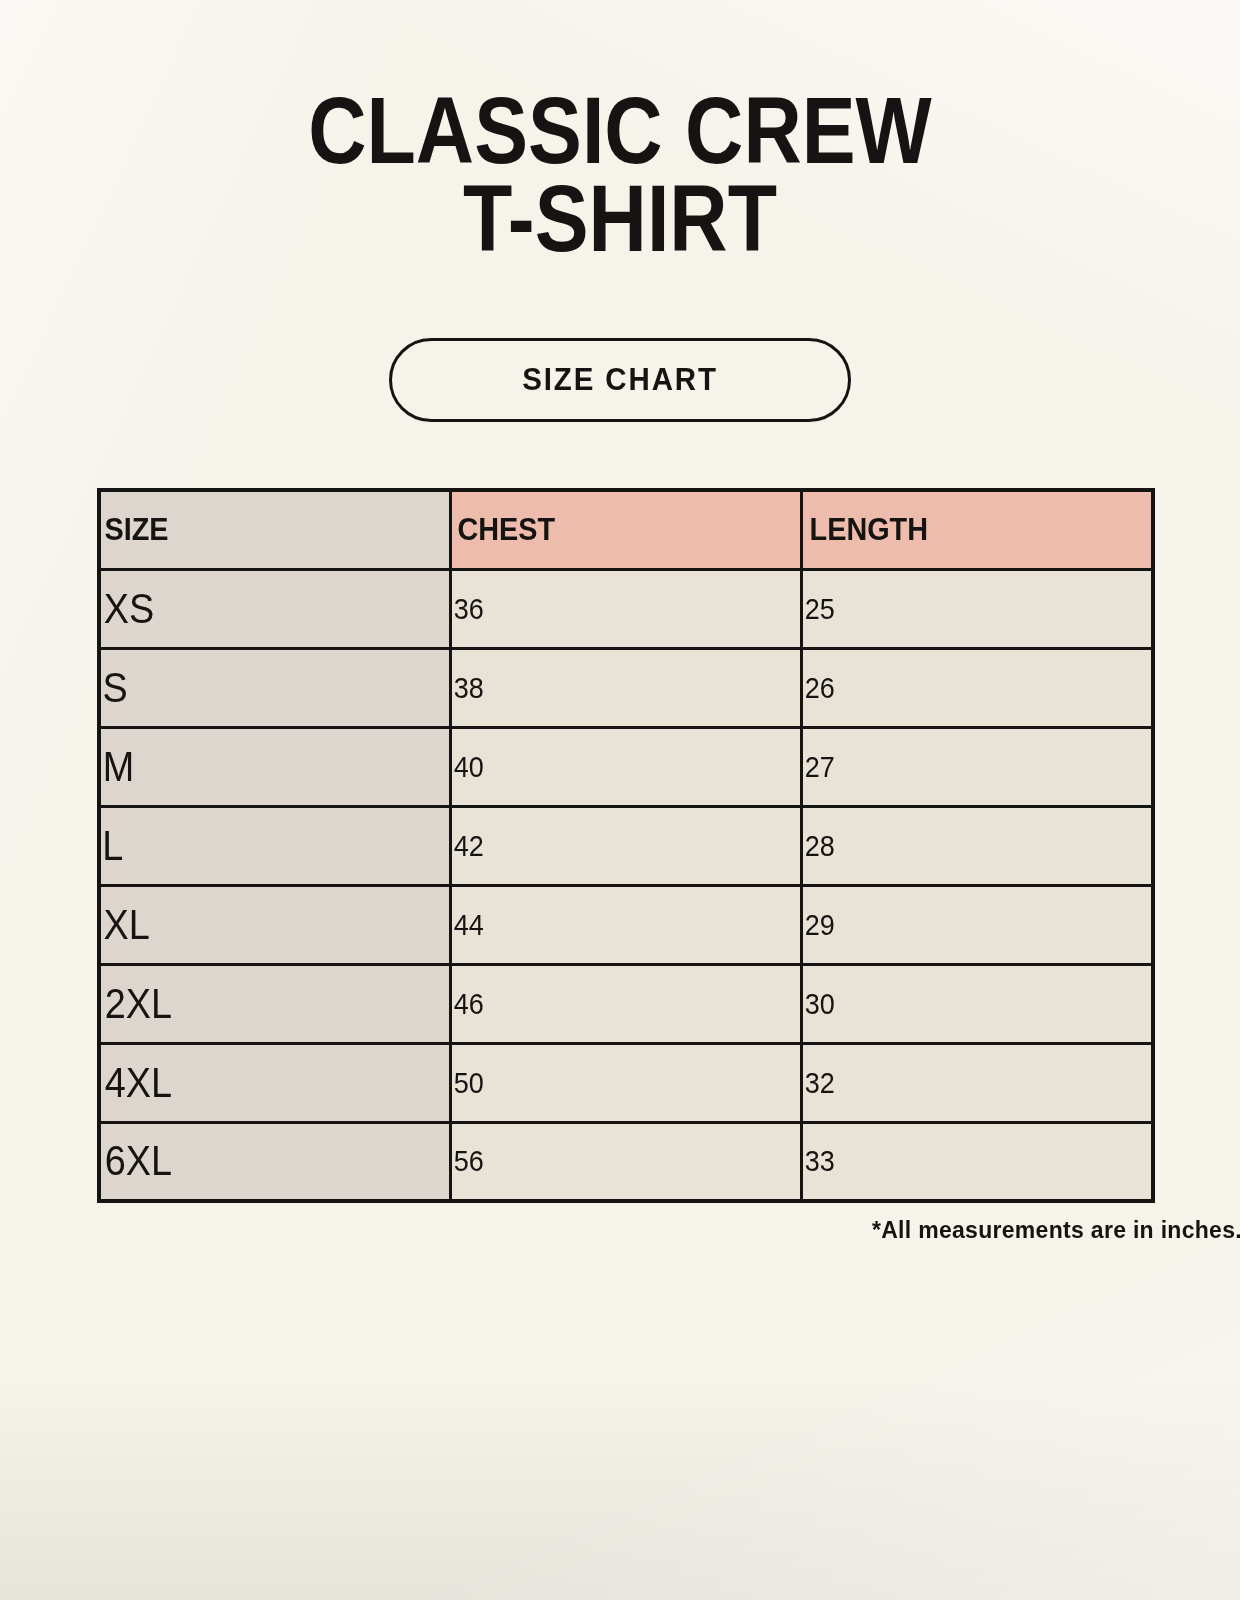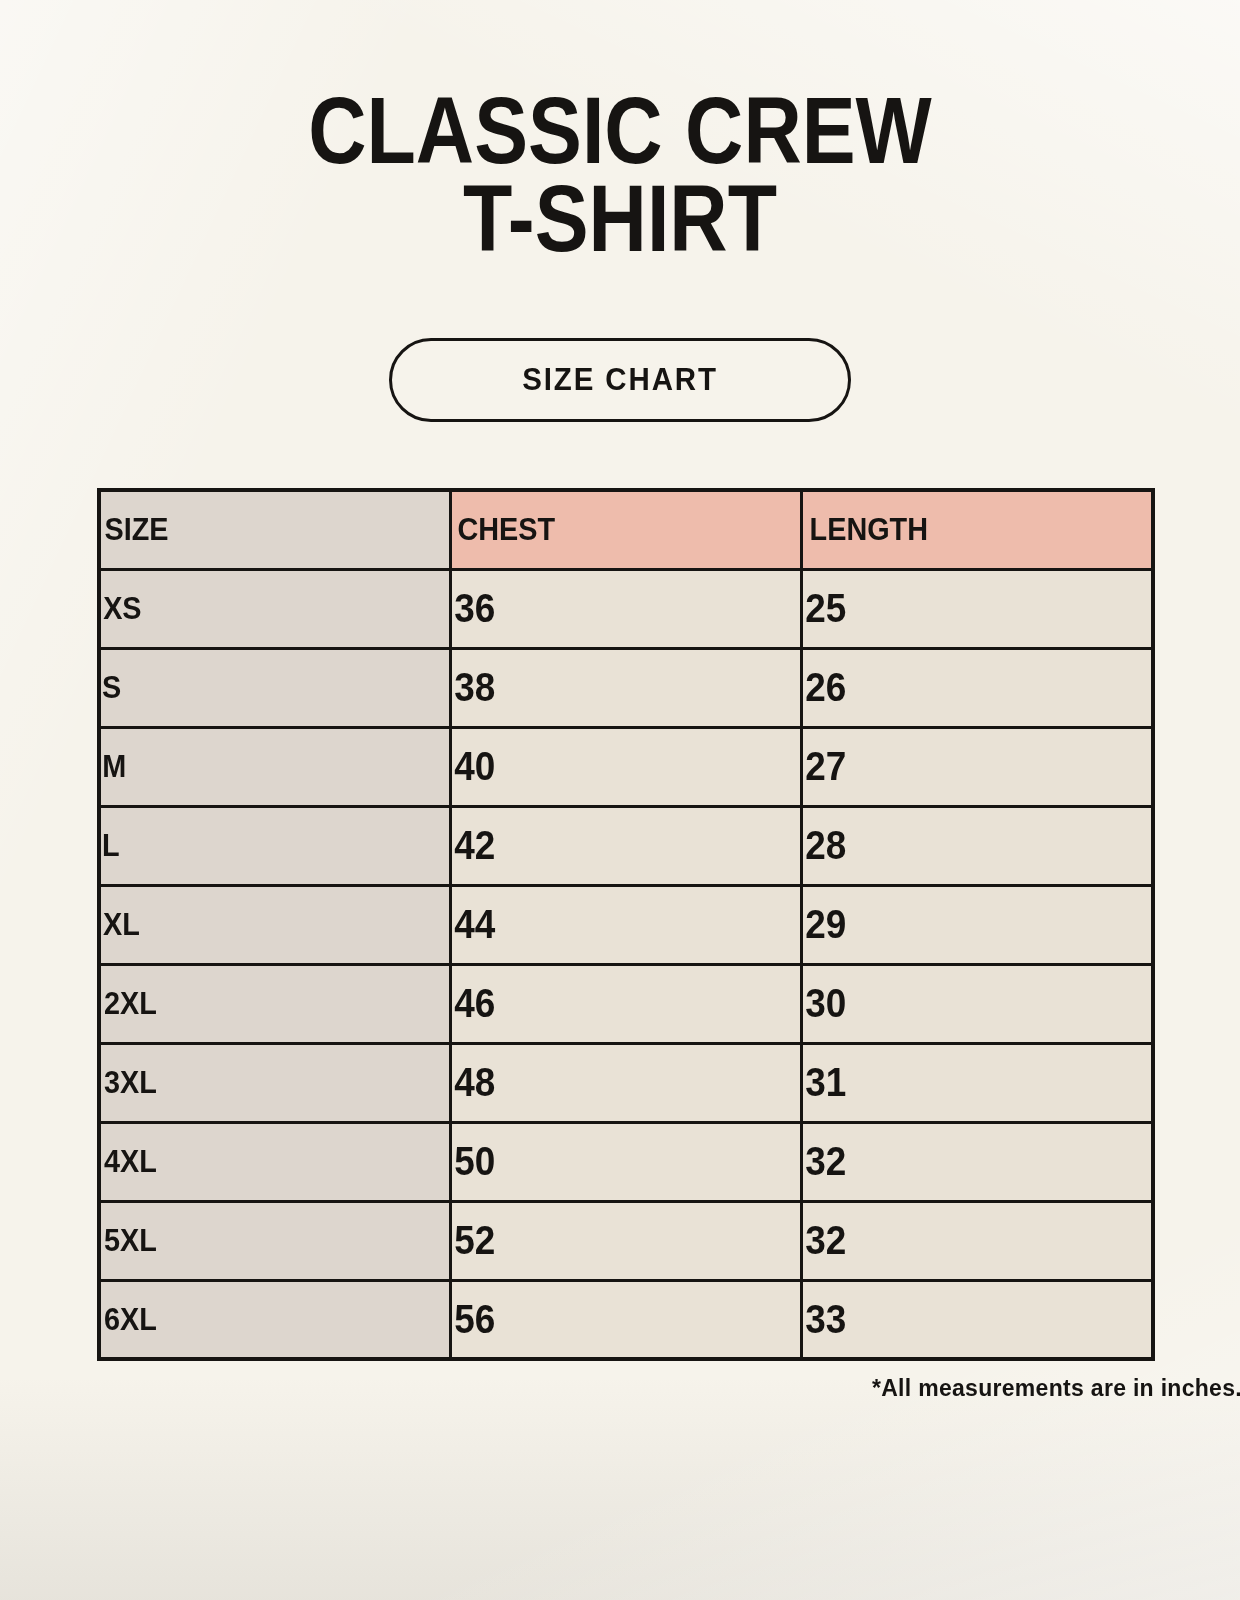--- a/index.html
+++ b/index.html
@@ -88,27 +88,27 @@
   .size-table thead th {
     background: var(--accent, #eebcac);
     font-size: 32px;
     font-weight: 700;
   }
   .size-table thead th.col-size {
     background: var(--col-size, #ddd6ce);
   }
   .size-table tbody th.col-size {
     background: var(--col-size, #ddd6ce);
-    font-size: 32px;
-    font-weight: 700;
+    font-size: 42px;
+    font-weight: 400;
   }
   .size-table tbody td {
     background: var(--cell, #e9e2d6);
-    font-size: 41px;
-    font-weight: 700;
+    font-size: 30px;
+    font-weight: 400;
   }
   .cond {
     display: inline-block;
     transform: scaleX(0.90);
     transform-origin: 50% 50%;
     white-space: nowrap;
   }
 
   
   .footnote {
@@ -179,32 +179,22 @@
             <th class="col-size"><span class="cond">XL</span></th>
             <td><span class="cond">44</span></td>
             <td><span class="cond">29</span></td>
           </tr>
           <tr>
             <th class="col-size"><span class="cond">2XL</span></th>
             <td><span class="cond">46</span></td>
             <td><span class="cond">30</span></td>
           </tr>
           <tr>
-            <th class="col-size"><span class="cond">3XL</span></th>
-            <td><span class="cond">48</span></td>
-            <td><span class="cond">31</span></td>
-          </tr>
-          <tr>
             <th class="col-size"><span class="cond">4XL</span></th>
             <td><span class="cond">50</span></td>
-            <td><span class="cond">32</span></td>
-          </tr>
-          <tr>
-            <th class="col-size"><span class="cond">5XL</span></th>
-            <td><span class="cond">52</span></td>
             <td><span class="cond">32</span></td>
           </tr>
           <tr>
             <th class="col-size"><span class="cond">6XL</span></th>
             <td><span class="cond">56</span></td>
             <td><span class="cond">33</span></td>
           </tr>
         </tbody>
     </table>
     <p class="footnote">*All measurements are in inches.</p>

